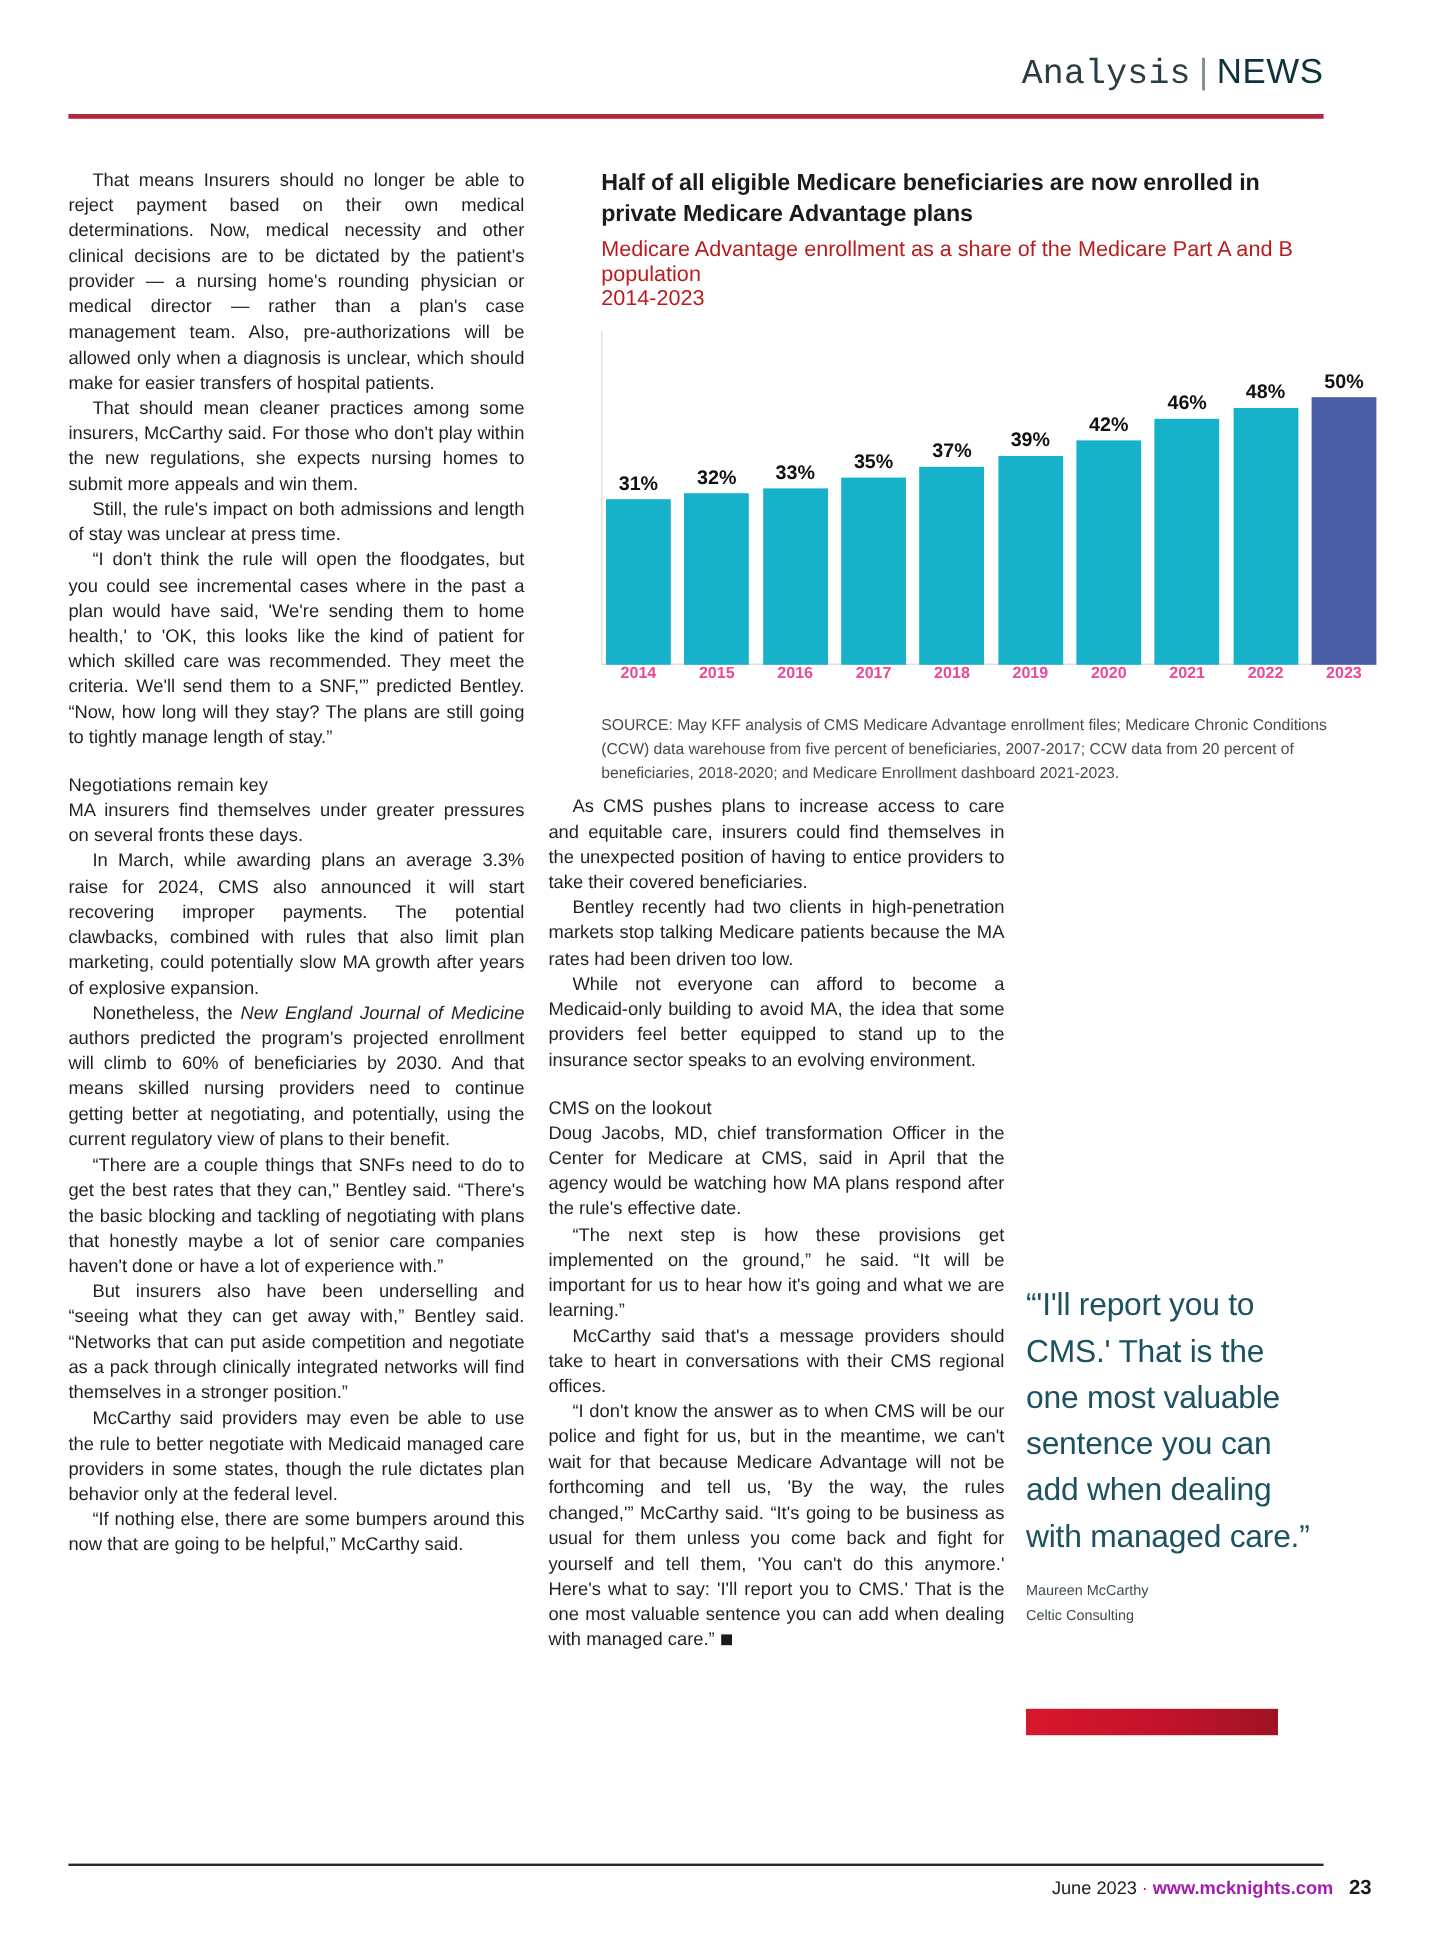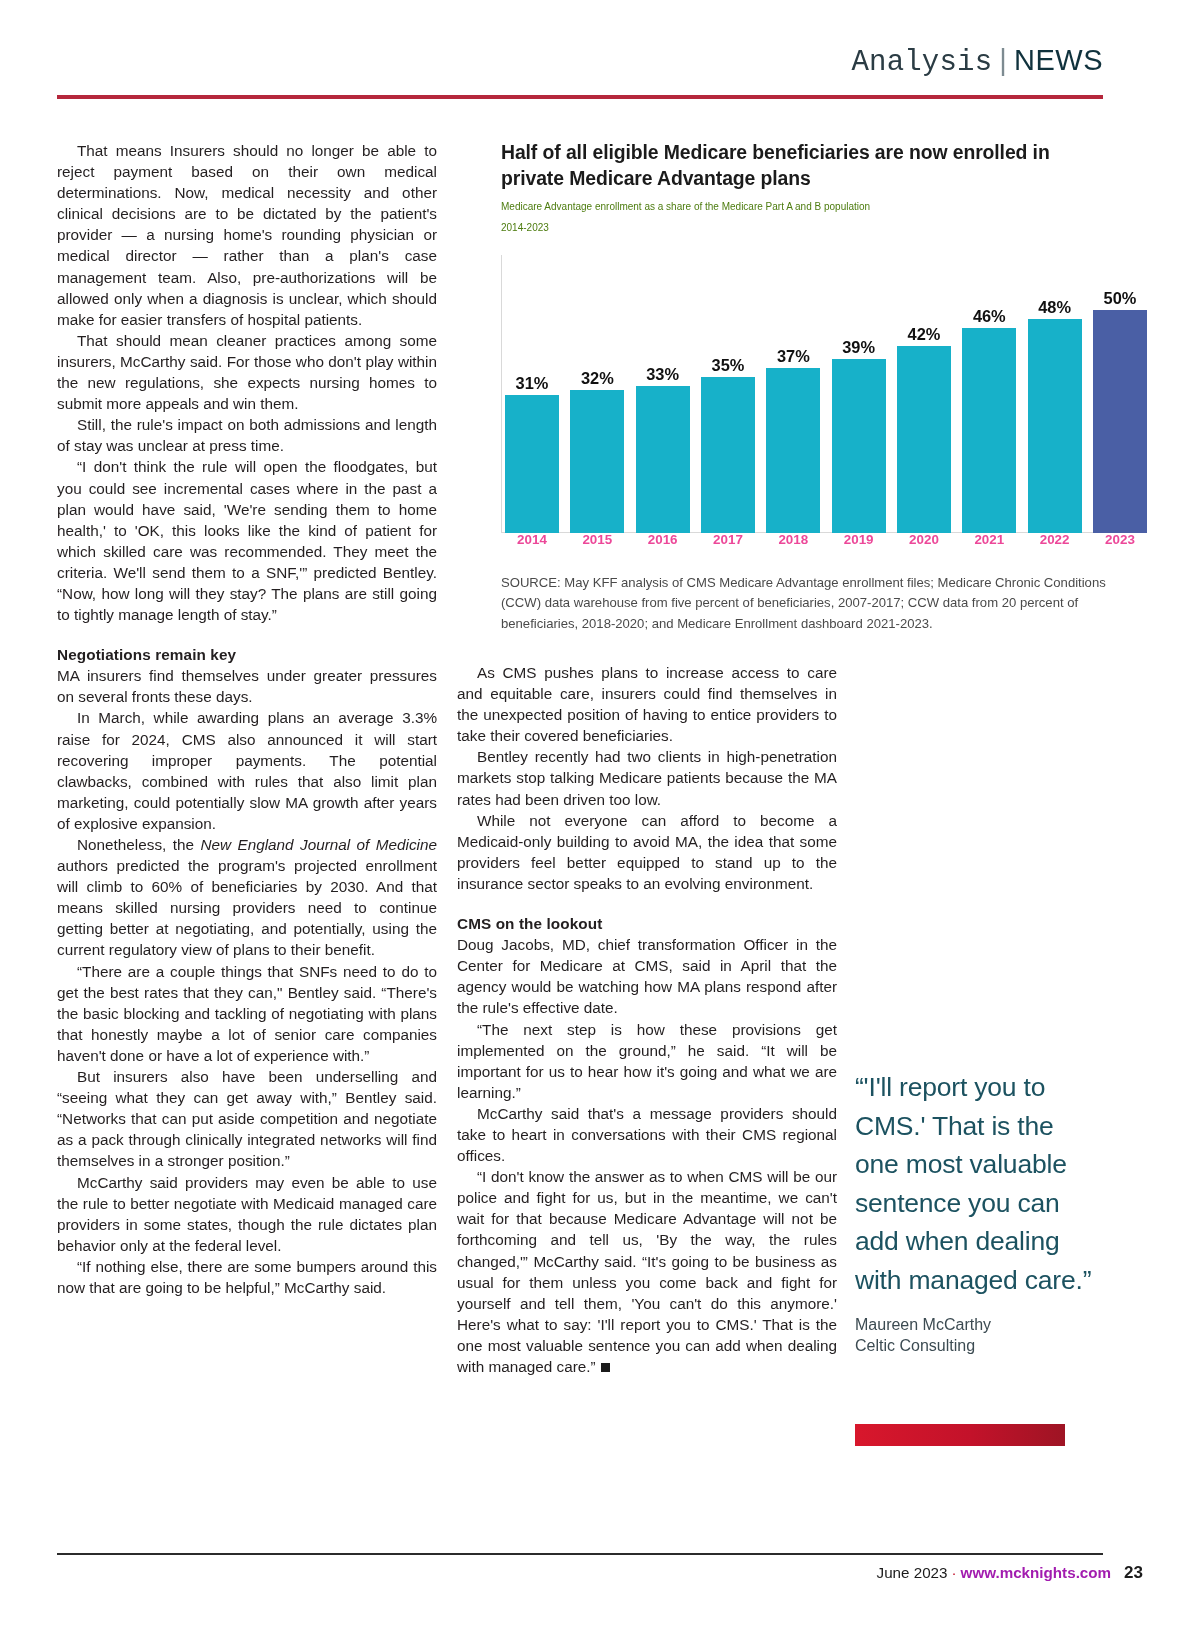--- a/index.html
+++ b/index.html
@@ -37,41 +37,41 @@
     margin:0;
     font-size:15.3px;
     line-height:21.1px;
     text-align:justify;
     -webkit-hyphens:none; hyphens:none;
     color:#231f20;
   }
   .col p.indent{ text-indent:20px; }
   .subhead{
     margin:0 0 1px 0;
-    font-size:15.6px; font-weight:700; line-height:21px;
+    font-size:15.6px; font-weight:400; line-height:21px;
     color:#cf2744;
     letter-spacing:.1px;
   }
   .gap{ height:19px; }
   .it{ font-style:italic; }
 
   #col1{ left:57px; top:140px; }
   #col2{ left:457px; top:662px; }
 
   
   .chart-block{
     position:absolute; left:457px; top:140px; width:646px;padding-left:44px;
   }
   .chart-title{
     font-size:19.4px; font-weight:700; line-height:25.5px;
     color:#1b1b1b; margin:0;
     letter-spacing:-.1px;
   }
   .chart-sub{
-    font-size:10px; line-height:20.5px; color:#4d7c0f;
+    font-size:18px; line-height:20.5px; color:#b91c1c;
     margin:6px 0 0 0; font-weight:400;
   }
   .chart-area{
     position:relative; width:646px; height:300px; margin-top:17px;
   }
   .y-axis{
     position:absolute; left:0; top:0; bottom:22px; width:1px;
     background:#d9d9d9;
   }
   .bars{
@@ -110,21 +110,21 @@
   
   .pullquote-block{
     position:absolute; left:855px; top:1068px; width:248px;
   }
   .pullquote{
     font-size:26.5px; line-height:38.5px; color:#1c5260;
     font-weight:400; margin:0; letter-spacing:-.2px;
   }
   .pq-attr{
     margin-top:16px;
-    font-size:16px; line-height:20.5px; color:#3c4b52;
+    font-size:12px; line-height:20.5px; color:#3c4b52;
   }
   .pq-bar{
     position:absolute; left:855px; top:1424px; width:210px; height:22px;
     background:linear-gradient(90deg,#d8172c 0%,#c3122a 55%,#9e1424 100%);
   }
 
   
   .footer-rule{
     position:absolute; left:57px; top:1553px; width:1046px; height:2px;
     background:#2b2b2b;

